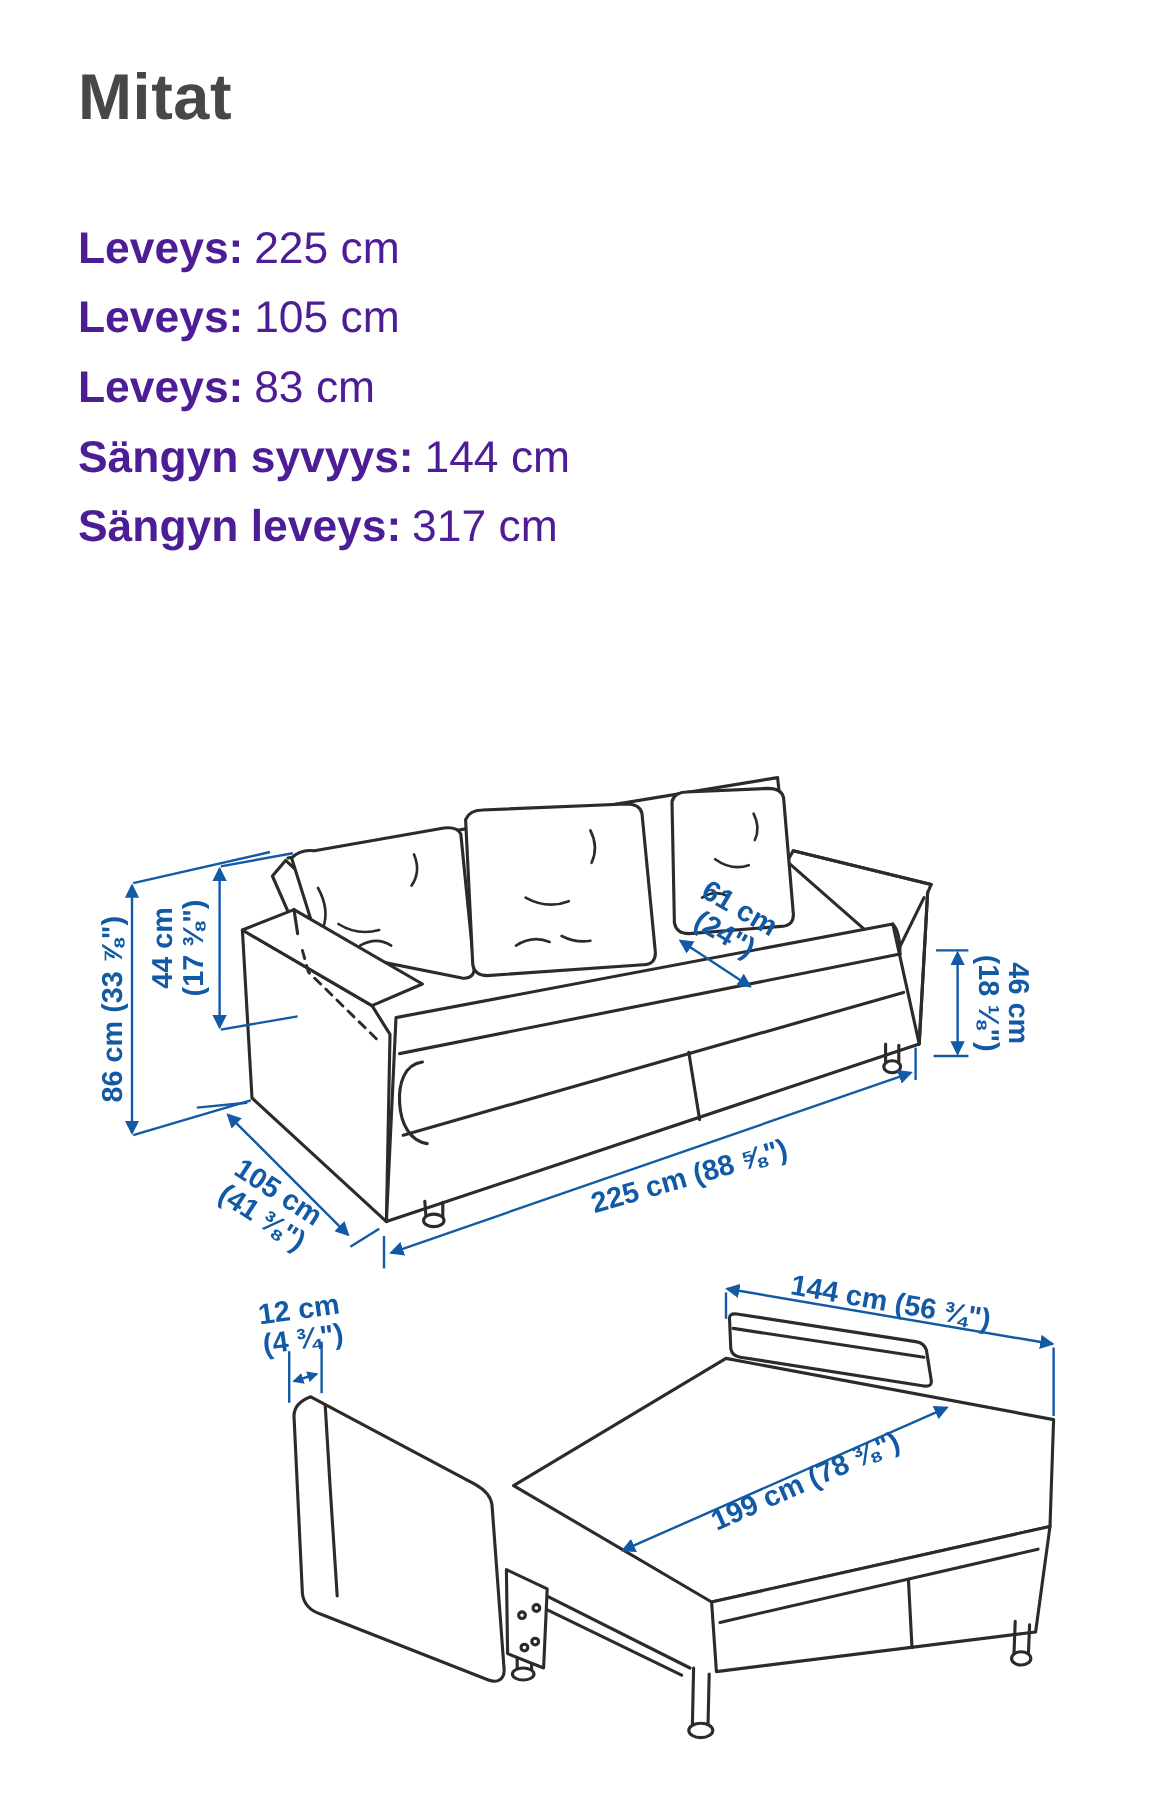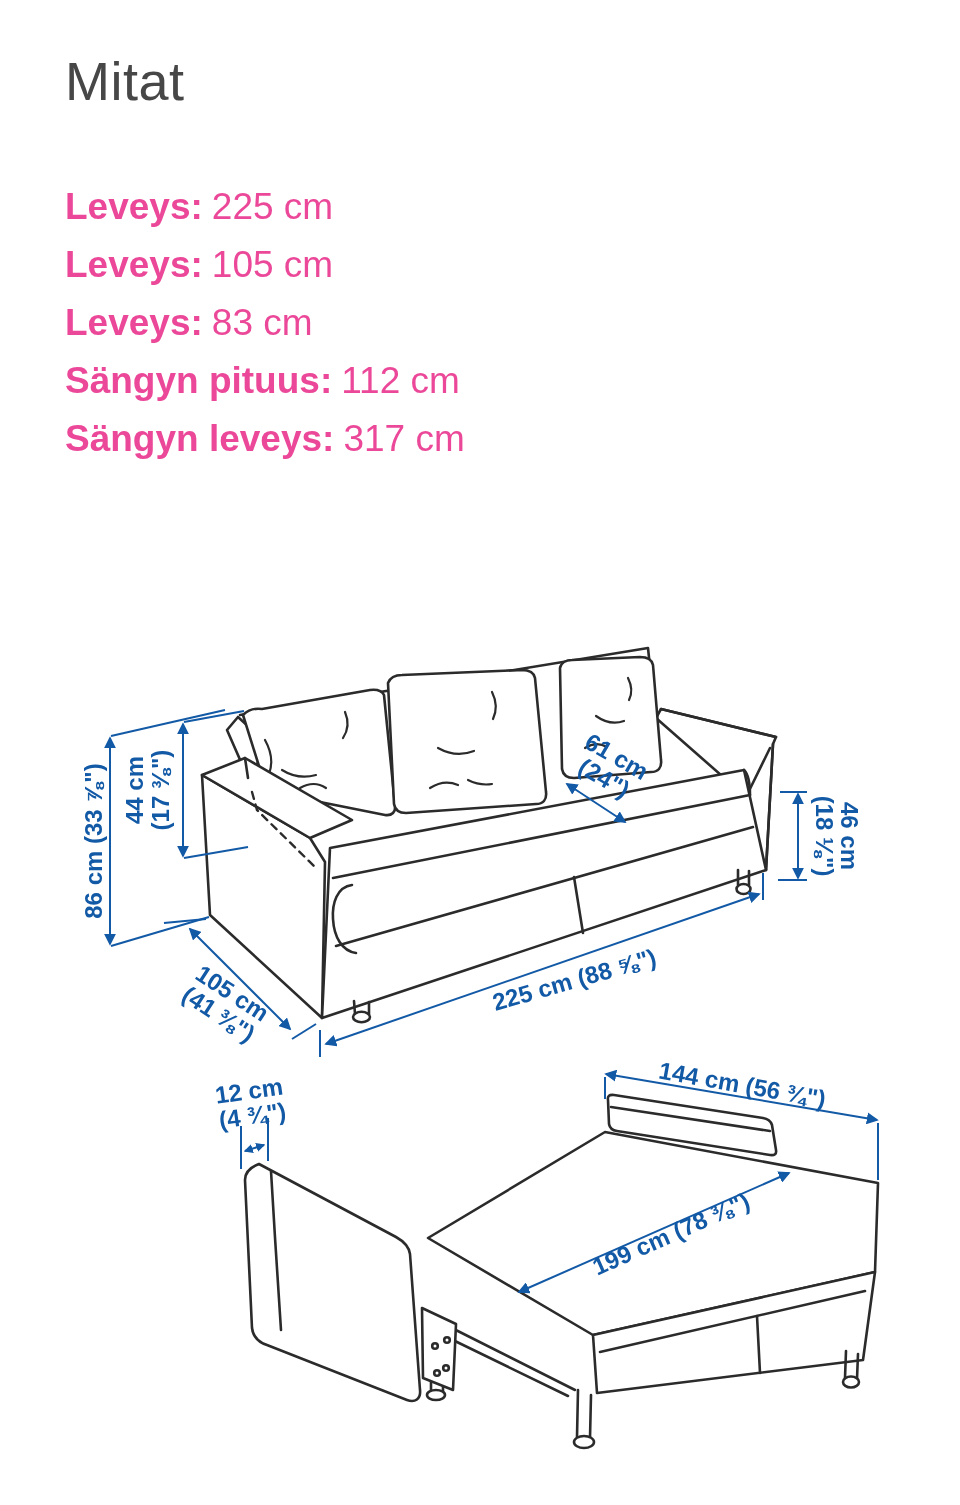--- a/index.html
+++ b/index.html
@@ -1,19 +1,19 @@
 <!DOCTYPE html>
 <html><head>
 <meta charset="utf-8">
 <style>
   html,body{margin:0;padding:0;background:#ffffff;}
   #page{position:relative;width:960px;height:1505px;background:#fff;overflow:hidden;
         font-family:"Liberation Sans","DejaVu Sans",sans-serif;color:#484848;}
-  #title{position:absolute;left:65px;top:50px;font-size:54px;font-weight:400;color:#474747;letter-spacing:.5px;}
-  #speclist{position:absolute;left:65px;top:178px;font-size:37px;line-height:58px;color:#ec4899;}
+  #title{position:absolute;left:65px;top:50px;font-size:54px;font-weight:700;color:#474747;letter-spacing:.5px;}
+  #speclist{position:absolute;left:65px;top:178px;font-size:37px;line-height:58px;color:#4c1d95;}
   .specrow{white-space:nowrap;}
   .speclabel{font-weight:700;}
   .specvalue{font-weight:400;margin-left:9px;}
   svg{position:absolute;left:0;}
   #diag1{top:620px;}
   #diag2{top:1060px;}
   .ln{stroke:#2b2b2b;stroke-width:2.6;fill:none;stroke-linecap:round;stroke-linejoin:round;}
   .lnf{stroke:#2b2b2b;stroke-width:2.6;fill:#ffffff;stroke-linecap:round;stroke-linejoin:round;}
   .tuft{stroke:#2b2b2b;stroke-width:2.2;fill:none;stroke-linecap:round;}
   .dash{stroke:#2b2b2b;stroke-width:2.4;fill:none;stroke-dasharray:7 6;stroke-linecap:round;}
@@ -24,21 +24,21 @@
 <body>
 
 <div id="page">
 
   <div id="title">Mitat</div>
 
   <div id="speclist">
     <div class="specrow"><span class="speclabel">Leveys:</span><span class="specvalue">225 cm</span></div>
     <div class="specrow"><span class="speclabel">Leveys:</span><span class="specvalue">105 cm</span></div>
     <div class="specrow"><span class="speclabel">Leveys:</span><span class="specvalue">83 cm</span></div>
-    <div class="specrow"><span class="speclabel">Sängyn pituus:</span><span class="specvalue">112 cm</span></div>
+    <div class="specrow"><span class="speclabel">Sängyn syvyys:</span><span class="specvalue">144 cm</span></div>
     <div class="specrow"><span class="speclabel">Sängyn leveys:</span><span class="specvalue">317 cm</span></div>
   </div>
 
   <svg id="diag1" width="960" height="460" viewBox="0 0 960 460">
     <defs>
       <marker id="ah" viewBox="0 0 10 10" refX="8.5" refY="5" markerWidth="6" markerHeight="6" orient="auto-start-reverse">
         <path d="M0,0 L10,5 L0,10 z" fill="#1259a6"></path>
       </marker>
       <marker id="ahs" viewBox="0 0 10 10" refX="8.5" refY="5" markerWidth="4.6" markerHeight="4.6" orient="auto-start-reverse">
         <path d="M0,0 L10,5 L0,10 z" fill="#1259a6"></path>

